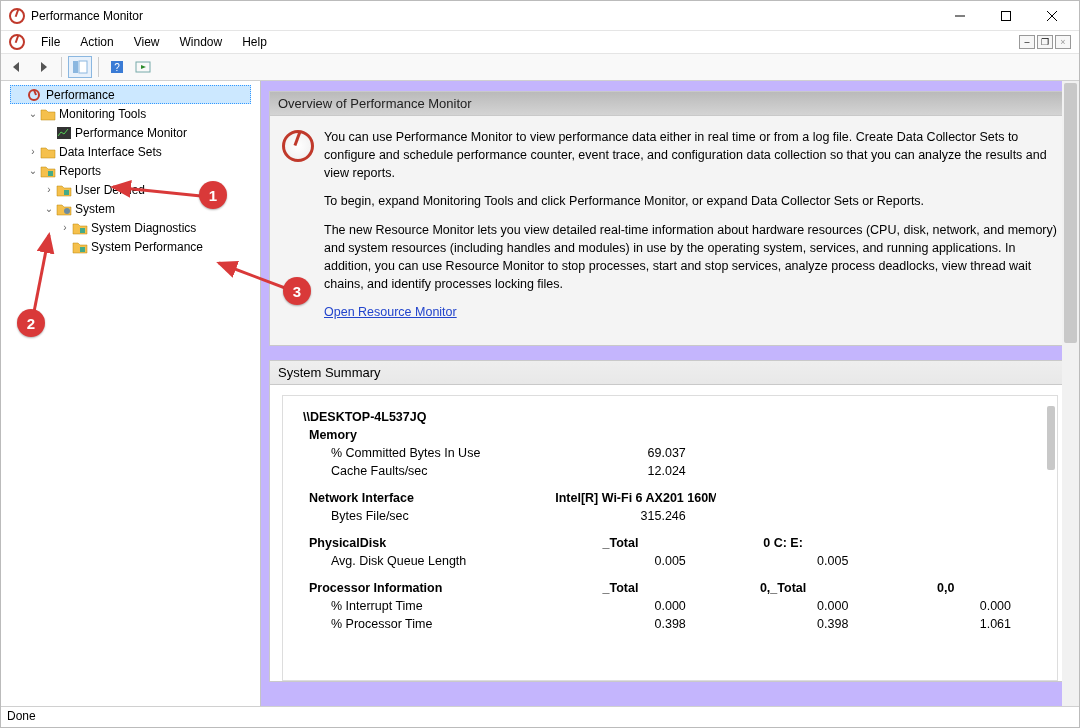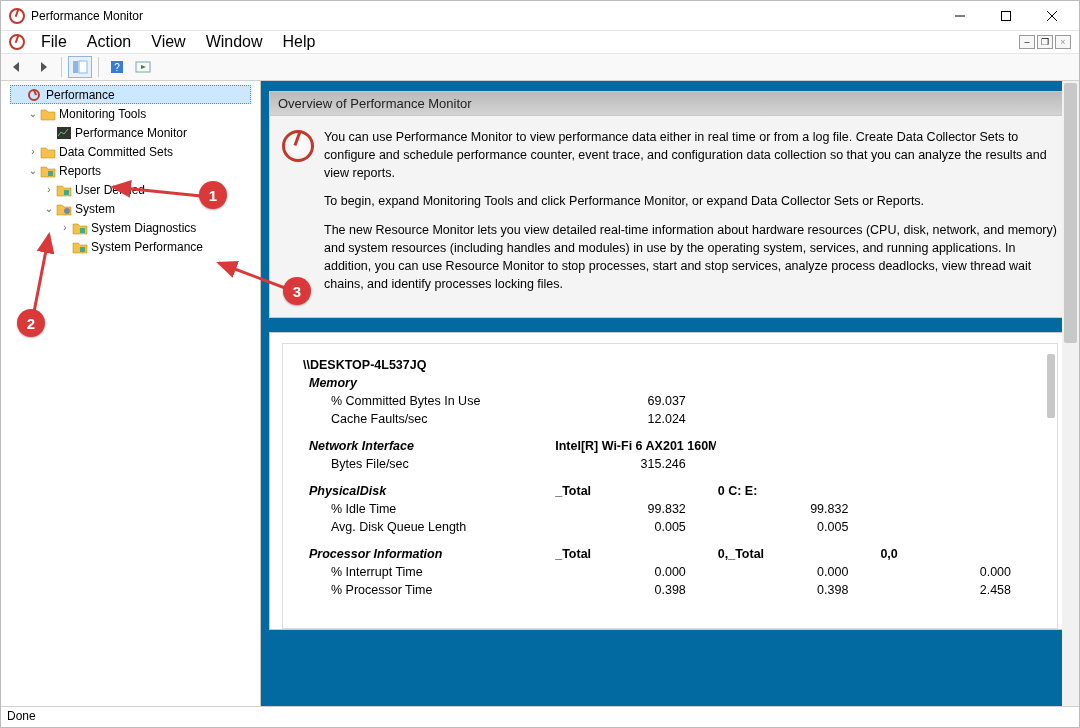--- a/index.html
+++ b/index.html
@@ -11,21 +11,21 @@
 .titlebar .app-icon::after { content: ""; position: absolute; width: 2px; height: 8px; background: #c0392b; left: 5px; top: -1px; transform: rotate(20deg); }
 .titlebar .title { font-size: 12px; flex: 1; }
 .win-controls { display: flex; }
 .win-btn { width: 46px; height: 30px; display: flex; align-items: center; justify-content: center; }
 .win-btn svg { width: 10px; height: 10px; }
 
 
 .menubar { height: 22px; display: flex; align-items: center; padding: 0 4px; background: #fff; position: relative; }
 .menubar .app-icon { width: 16px; height: 16px; border-radius: 50%; border: 2px solid #c0392b; margin: 0 6px 0 4px; position: relative; }
 .menubar .app-icon::after { content: ""; position: absolute; width: 2px; height: 8px; background: #c0392b; left: 5px; top: -1px; transform: rotate(20deg); }
-.menu-item { font-size: 16px; padding: 2px 10px; }
+.menu-item { font-size: 12px; padding: 2px 10px; }
 .menubar .mdi-controls { margin-left: auto; display: flex; gap: 2px; padding-right: 4px; }
 .mdi-btn { width: 16px; height: 14px; border: 1px solid #999; display: flex; align-items: center; justify-content: center; font-size: 9px; background: #f7f7f7; }
 
 
 .toolbar { height: 28px; background: #f9f9f9; border-top: 1px solid #e5e5e5; border-bottom: 1px solid #d0d0d0; display: flex; align-items: center; padding: 0 4px; gap: 2px; }
 .tool-btn { width: 24px; height: 22px; display: flex; align-items: center; justify-content: center; border: 1px solid transparent; }
 .tool-btn.boxed { border: 1px solid #8bb7e0; background: #e8f1fb; }
 .tool-sep { width: 1px; height: 20px; background: #ccc; margin: 0 4px; }
 
 
@@ -37,40 +37,40 @@
 .twisty.leaf { visibility: hidden; }
 .node-icon { width: 16px; height: 14px; margin: 0 3px 0 0; }
 .node-label { }
 .ind1 { padding-left: 16px; }
 .ind2 { padding-left: 32px; }
 .ind3 { padding-left: 48px; }
 
 .folder-ico { fill: #f5c04c; stroke: #b8860b; stroke-width: 0.5; }
 
 
-.content { flex: 1; padding: 10px 8px 4px 8px; background: #0369a1; overflow: hidden; position: relative; }
+.content { flex: 1; padding: 10px 8px 4px 8px; background: #c4b5fd; overflow: hidden; position: relative; }
 .panel { border: 1px solid #c9c9c9; margin-bottom: 14px; }
 .panel-head { background: linear-gradient(#eeeeee, #e8e8e8); font-size: 13px; padding: 4px 8px; border-bottom: 1px solid #c9c9c9; }
 .panel-head.sel { background: linear-gradient(#bababa, #d4d4d4); color: #222; }
 .overview-body { display: flex; padding: 12px 12px 14px 12px; background: #f4f4f4; font-size: 12.5px; line-height: 1.45; }
 .ov-icon { width: 42px; flex-shrink: 0; }
 .ov-icon .big-icon { width: 32px; height: 32px; border-radius: 50%; border: 3px solid #c0392b; position: relative; background: radial-gradient(#fff, #eee); margin-top: 2px; }
 .ov-icon .big-icon::after { content: ""; position: absolute; width: 3px; height: 15px; background: #c0392b; left: 11px; top: -2px; transform: rotate(20deg); }
 .ov-text p { margin-bottom: 10px; }
 .ov-text a { color: #2244cc; text-decoration: underline; }
 
 .summary-body { padding: 10px 12px 0 12px; background: #fff; height: 296px; overflow: hidden; position: relative; }
 .summary-inner { border: 1px solid #ddd; height: 100%; padding: 14px 14px 0 20px; font-size: 12.5px; overflow: hidden; position: relative; }
 .summary-inner .host { font-weight: bold; }
 .summary-table { width: 100%; table-layout: fixed; font-size: 12.5px; }
 .summary-table td { padding: 1px 0; white-space: nowrap; overflow: hidden; }
 .summary-table .lbl { padding-left: 26px; }
 .summary-table .val { text-align: right; padding-right: 30px; margin-top: 8px; }
-.cat-head td:first-child { font-weight: bold; padding-left: 4px; padding-top: 10px; font-style: italic; }
-.cat-head td:not(:first-child) { font-weight: bold; text-align: left; padding-right: 30px; padding-top: 10px; }
+.cat-head td:first-child { font-weight: bold; padding-left: 4px; padding-top: 10px; }
+.cat-head td:not(:first-child) { font-weight: bold; text-align: center; padding-right: 30px; padding-top: 10px; }
 .tiny-scroll { position: absolute; right: 2px; top: 10px; width: 8px; height: 64px; background: #c8c8c8; border-radius: 2px; }
 .vscroll { position: absolute; right: 0; top: 0; width: 17px; bottom: 0; background: #f1f1f1; }
 .vscroll .thumb { position: absolute; left: 2px; right: 2px; top: 2px; height: 120px; background: #c8c8c8; border-radius: 2px; }
 .content > .vscroll .thumb { height: 260px; }
 
 
 .status { height: 21px; border-top: 1px solid #d0d0d0; font-size: 12px; padding: 2px 6px; background: #fff; }
 
 
 .callout { position: absolute; width: 28px; height: 28px; border-radius: 50%; background: #d93939; color: #fff; font-weight: bold; font-size: 15px; display: flex; align-items: center; justify-content: center; z-index: 50; box-shadow: 0 1px 2px rgba(0,0,0,0.3); }
@@ -173,21 +173,21 @@
           <rect x="1" y="1" width="14" height="12" fill="#333"></rect>
           <polyline points="2,10 5,6 8,8 12,3" fill="none" stroke="#5c5"></polyline>
         </svg>
       <span class="node-label">Performance Monitor</span>
     </div>
     <div class="tree-row ind1">
       <span class="twisty">›</span>
       <svg class="node-icon" viewBox="0 0 16 14">
           <path class="folder-ico" d="M1 3h5l2 2h7v8H1z"></path>
         </svg>
-      <span class="node-label">Data Committed Sets</span>
+      <span class="node-label">Data Interface Sets</span>
     </div>
     <div class="tree-row ind1">
       <span class="twisty">⌄</span>
       <svg class="node-icon" viewBox="0 0 16 14">
           <path class="folder-ico" d="M1 3h5l2 2h7v8H1z"></path>
           <rect x="8" y="7" width="5" height="5" fill="#4a8"></rect>
         </svg>
       <span class="node-label">Reports</span>
     </div>
     <div class="tree-row ind2">
@@ -229,25 +229,27 @@
     <div class="panel">
       <div class="panel-head sel">Overview of Performance Monitor</div>
       <div class="overview-body">
         <div class="ov-icon">
             <div class="big-icon"></div>
           </div>
         <div class="ov-text">
           <p>You can use Performance Monitor to view performance data either in real time or from a log file. Create Data Collector Sets to configure and schedule performance counter, event trace, and configuration data collection so that you can analyze the results and view reports.</p>
           <p>To begin, expand Monitoring Tools and click Performance Monitor, or expand Data Collector Sets or Reports.</p>
           <p>The new Resource Monitor lets you view detailed real-time information about hardware resources (CPU, disk, network, and memory) and system resources (including handles and modules) in use by the operating system, services, and running applications. In addition, you can use Resource Monitor to stop processes, start and stop services, analyze process deadlocks, view thread wait chains, and identify processes locking files.</p>
+          <p><a href="#">Open Resource Monitor</a></p>
         </div>
       </div>
     </div>
 
     <div class="panel">
+      <div class="panel-head">System Summary</div>
       <div class="summary-body">
         <div class="summary-inner">
           <div class="tiny-scroll"></div>
           <div class="host">\\DESKTOP-4L537JQ</div>
 
           <table class="summary-table">
             <colgroup>
                 <col style="width:34%">
                 <col style="width:22%">
                 <col style="width:22%">
@@ -287,26 +289,20 @@
                   <td></td>
                 </tr>
 
             <tr class="cat-head">
                   <td>PhysicalDisk</td>
                   <td class="val">_Total</td>
                   <td class="val">0 C: E:</td>
                   <td></td>
                 </tr>
             <tr>
-                  <td class="lbl">% Idle Time</td>
-                  <td class="val">99.832</td>
-                  <td class="val">99.832</td>
-                  <td></td>
-                </tr>
-            <tr>
                   <td class="lbl">Avg. Disk Queue Length</td>
                   <td class="val">0.005</td>
                   <td class="val">0.005</td>
                   <td></td>
                 </tr>
 
             <tr class="cat-head">
                   <td>Processor Information</td>
                   <td class="val">_Total</td>
                   <td class="val">0,_Total</td>
@@ -315,21 +311,21 @@
             <tr>
                   <td class="lbl">% Interrupt Time</td>
                   <td class="val">0.000</td>
                   <td class="val">0.000</td>
                   <td class="val">0.000</td>
                 </tr>
             <tr>
                   <td class="lbl">% Processor Time</td>
                   <td class="val">0.398</td>
                   <td class="val">0.398</td>
-                  <td class="val">2.458</td>
+                  <td class="val">1.061</td>
                 </tr>
           </tbody>
             </table>
         </div>
       </div>
     </div>
 
     <div class="vscroll">
         <div class="thumb"></div>
       </div>

